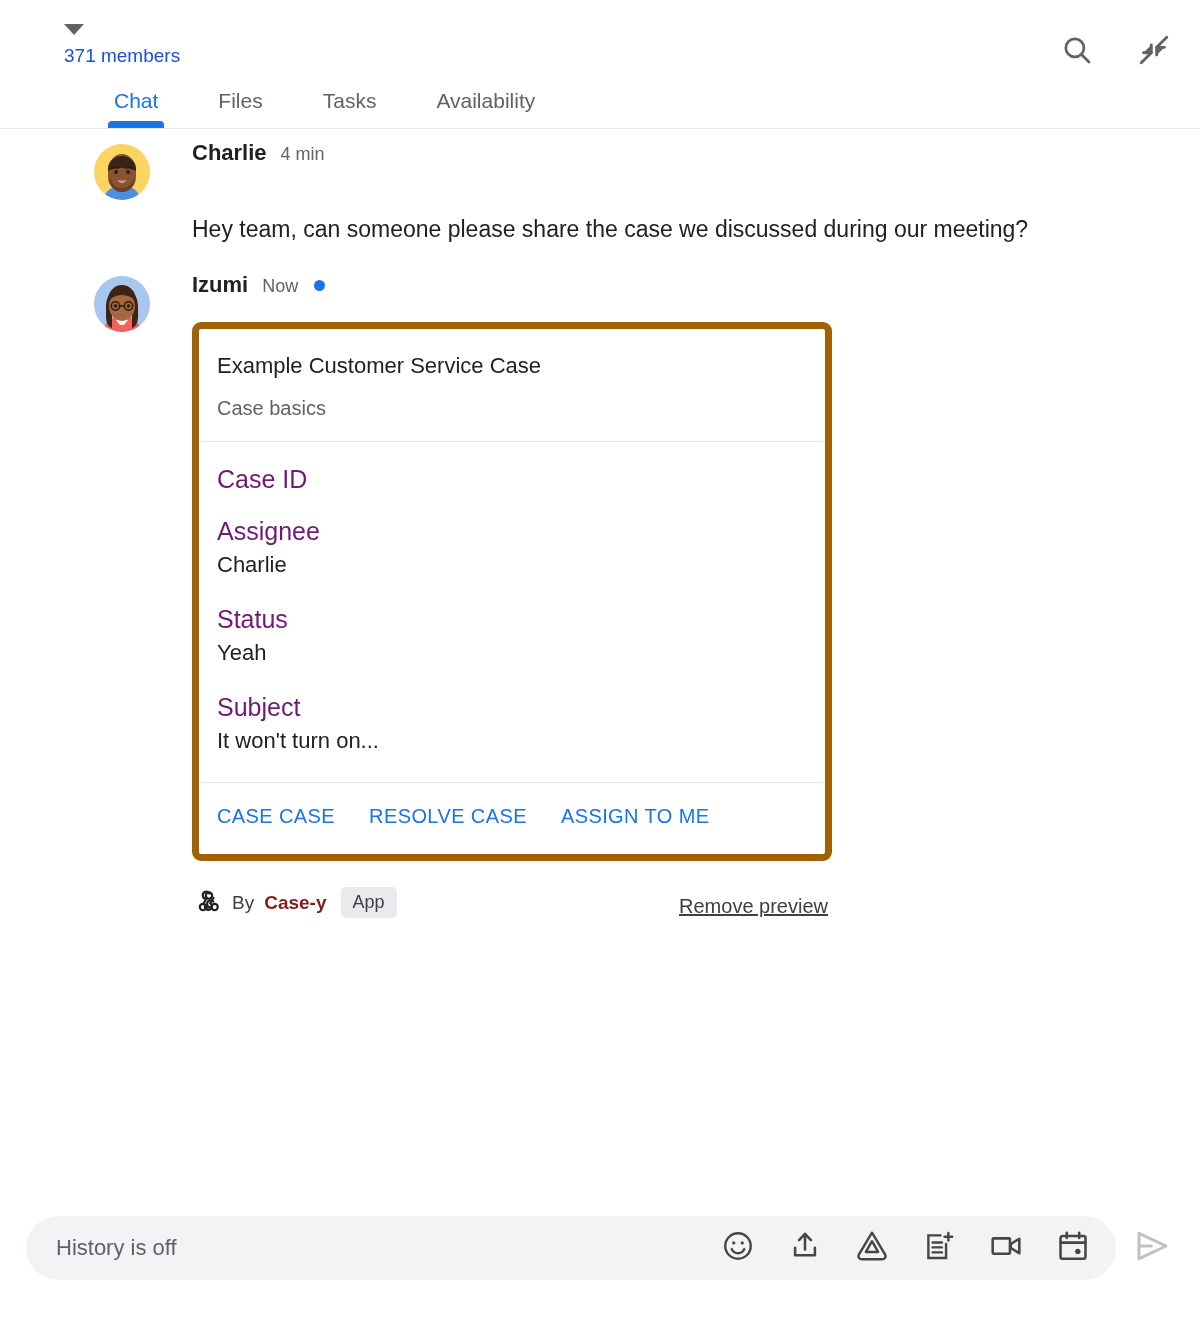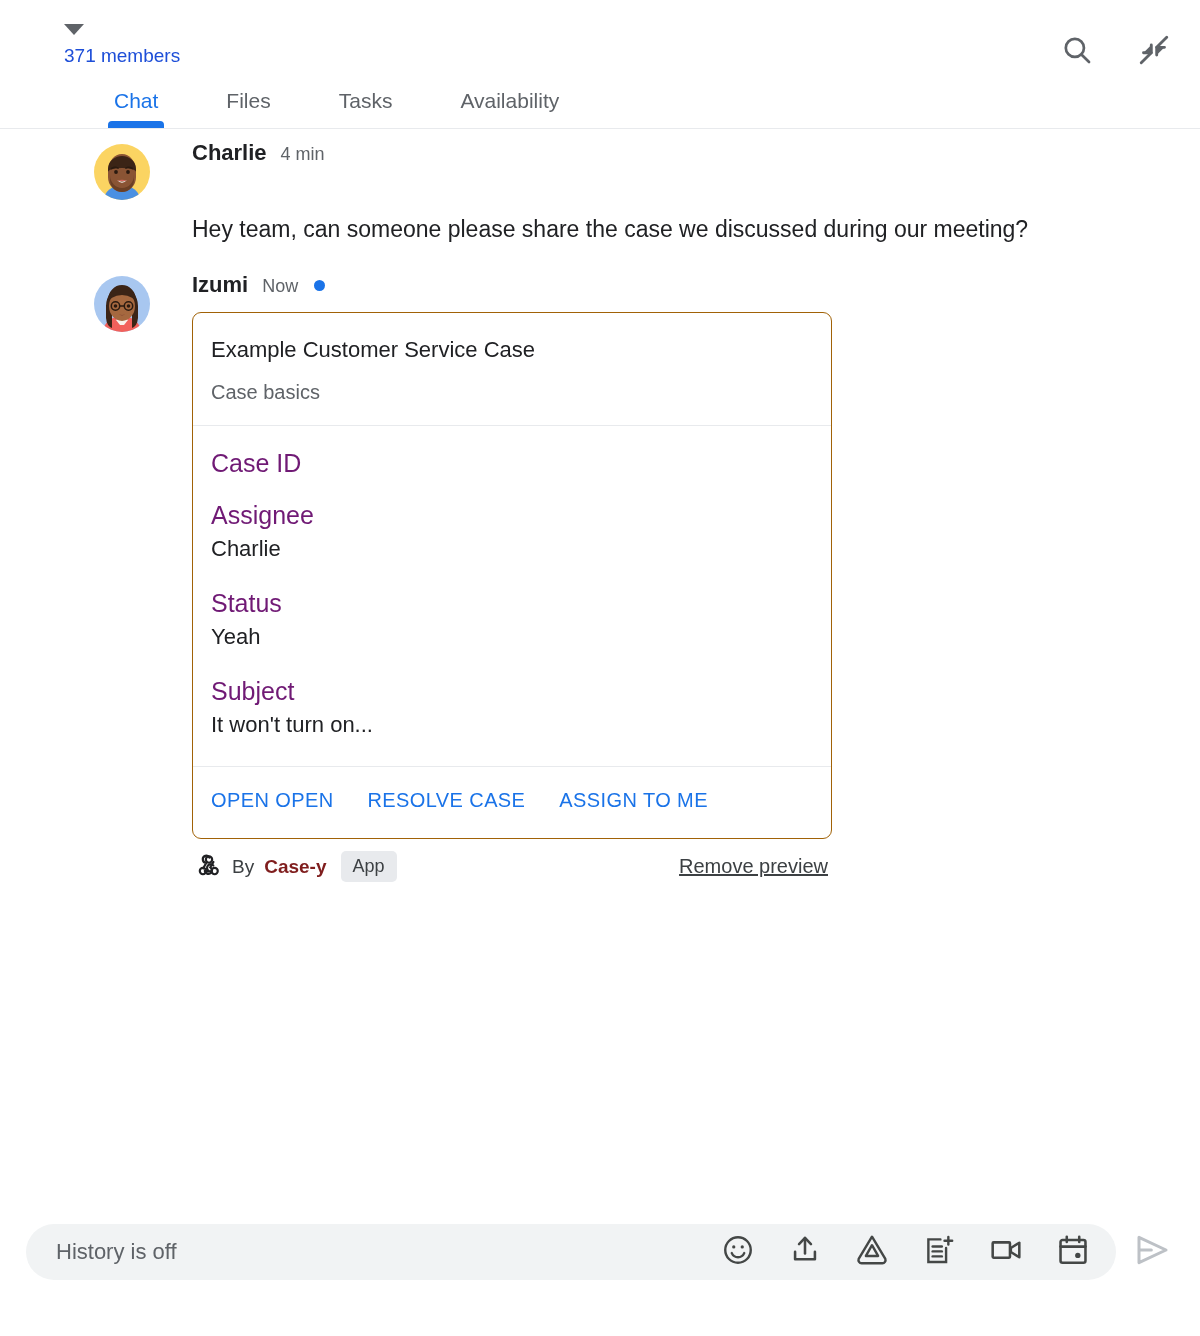--- a/index.html
+++ b/index.html
@@ -54,21 +54,21 @@
     gap: 42px;
     margin-top: 14px;
   }
   .hicon { cursor: pointer; display: block; }
 
   
   .tabs {
     display: flex;
     align-items: flex-end;
     padding: 0 0 0 86px;
-    gap: 12px;
+    gap: 4px;
     height: 56px;
     position: relative;
   }
   .tab {
     font-size: 21px;
     color: #5f6368;
     padding: 0 28px 14px 28px;
     cursor: pointer;
     position: relative;
     line-height: 26px;
@@ -142,23 +142,23 @@
     margin-top: 42px;
   }
   .msg-link {
     color: #1a73e8;
     text-decoration: none;
     cursor: pointer;
   }
 
   
   .card {
-    margin-top: 14px;
+    margin-top: 24px;
     width: 640px;
-    border: 1px solid #a16207;
+    border: 7px solid #a16207;
     border-radius: 9px;
     background: #fff;
   }
   .card-header { padding: 22px 18px 20px 18px; }
   .card-title {
     font-size: 22px;
     color: #202124;
     line-height: 30px;
   }
   .card-subtitle {
@@ -191,23 +191,23 @@
     font-size: 20px;
     color: #1a73e8;
     letter-spacing: 0.4px;
     cursor: pointer;
     font-weight: 400;
   }
 
   
   .card-footer {
     display: flex;
-    align-items: center;
+    align-items: flex-end;
     width: 640px;
-    margin-top: 12px;
+    margin-top: 26px;
     padding: 0 4px;
   }
   .footer-left {
     display: flex;
     align-items: center;
     gap: 10px;
   }
   .by-text { font-size: 19px; color: #3c4043; }
   .app-name { font-size: 19px; font-weight: bold; color: #7f1d1d; }
   .app-badge {
@@ -233,21 +233,21 @@
     bottom: 56px;
     display: flex;
     align-items: center;
     padding: 0 22px 0 26px;
     gap: 10px;
   }
   .composer {
     flex: 1;
     background: #f1f3f4;
     border-radius: 34px;
-    height: 56px;
+    height: 64px;
     display: flex;
     align-items: center;
     padding: 0 26px 0 30px;
   }
   .composer-placeholder {
     font-size: 22px;
     color: #5f6368;
     flex: 1;
   }
   .composer-icons {
@@ -375,21 +375,21 @@
             <div class="field-label">Status</div>
             <div class="field-value">Yeah</div>
           </div>
           <div class="field">
             <div class="field-label">Subject</div>
             <div class="field-value">It won't turn on...</div>
           </div>
         </div>
         <div class="card-sep"></div>
         <div class="card-actions">
-          <span class="card-action">OPEN OPEN</span>
+          <span class="card-action">CASE CASE</span>
           <span class="card-action">RESOLVE CASE</span>
           <span class="card-action">ASSIGN TO ME</span>
         </div>
       </div>
 
       <div class="card-footer">
         <div class="footer-left">
           <span>
             <svg width="26" height="26" viewBox="0 0 24 24" fill="none" stroke="#202124" stroke-width="2" stroke-linecap="round">
               <path d="M12.5 5.2 a3.3 3.3 0 1 0 -3.0 4.8 l-2.8 5.0"></path>

